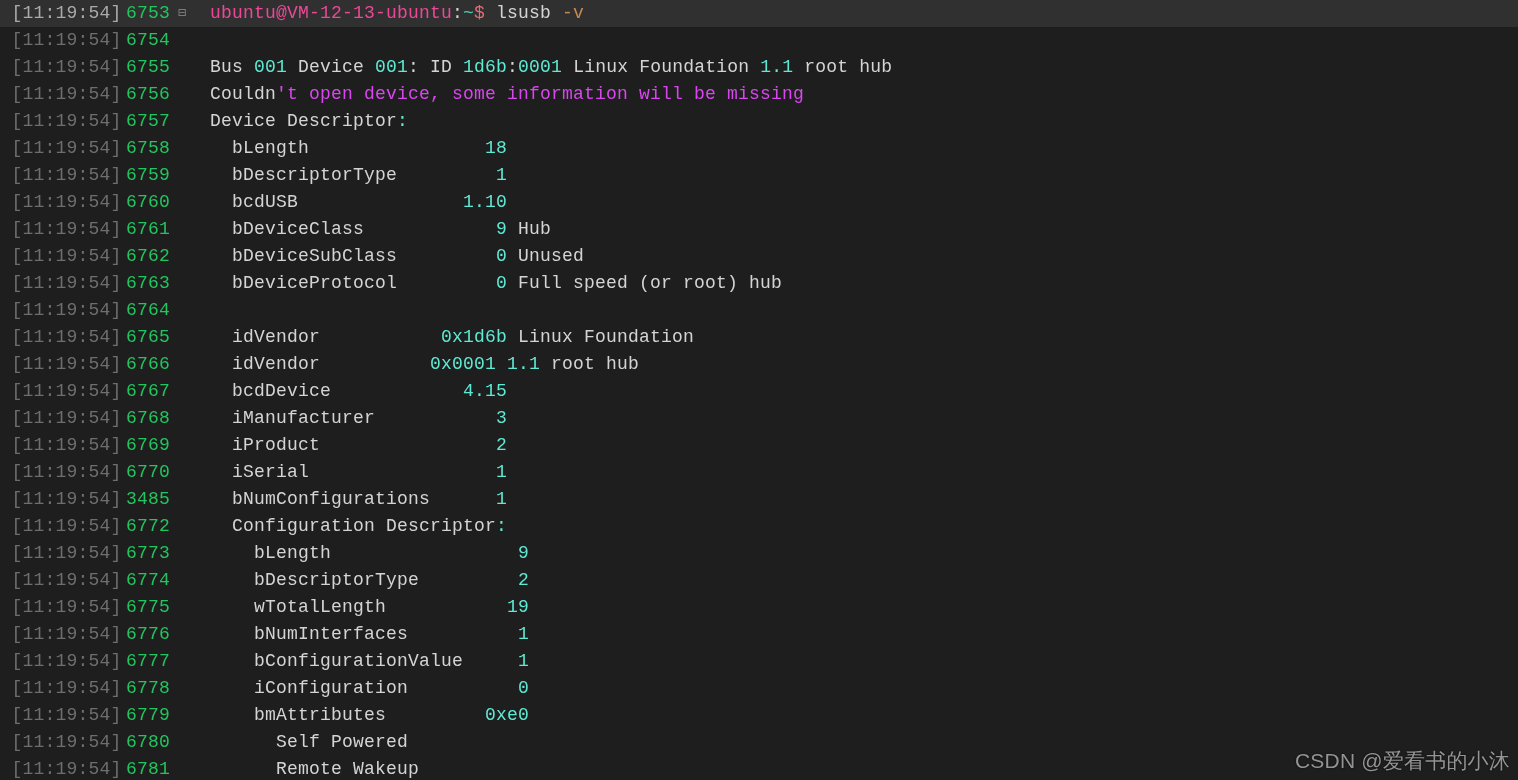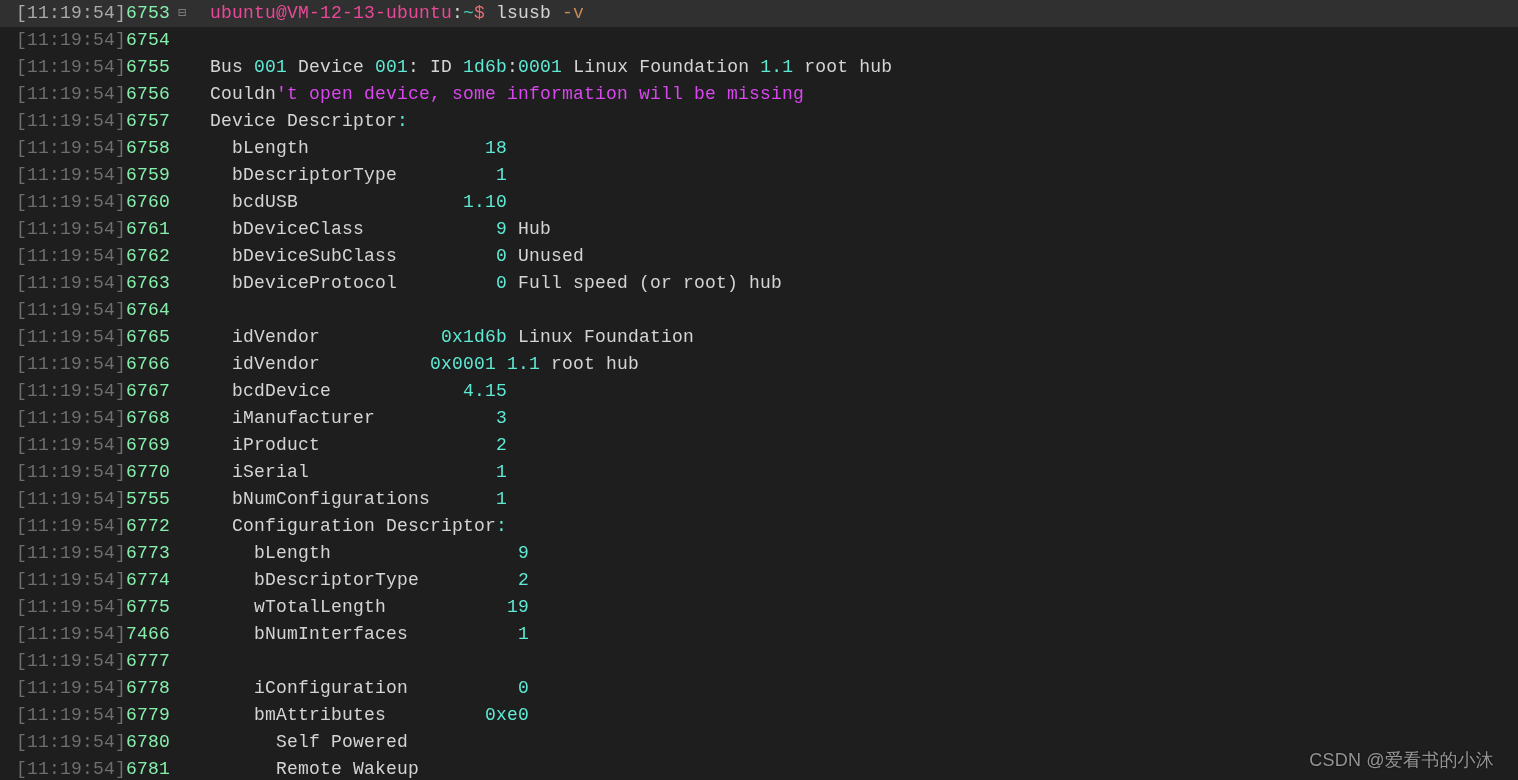--- a/index.html
+++ b/index.html
@@ -23,28 +23,28 @@
   }
   .row {
     display: flex;
     flex-direction: row;
     white-space: pre;
   }
   .ts {
     width: 126px;
     flex: 0 0 auto;
     color: #6e6e6e;
-    text-align: right;
+    text-align: center;
     padding-left: 7px;
     box-sizing: border-box;
   }
   .ln {
     width: 46px;
     flex: 0 0 auto;
-    color: #86efac;
+    color: #22c55e;
     text-align: right;
     padding-right: 2px;
     box-sizing: border-box;
   }
   .fold {
     width: 20px;
     flex: 0 0 auto;
     color: #7a7a7a;
     text-align: center;
     font-size: 14px;
@@ -59,25 +59,25 @@
   .c-white  { color: #d4d4d4; }
   .c-num    { color: #5eead4; }
   .c-green  { color: #ec4899; }
   .c-yellow { color: #d946ef; }
   .c-cyan   { color: #4ec9b0; }
   .c-orange { color: #c58a54; }
   .c-red    { color: #e06c75; }
 
   .watermark {
     position: absolute;
-    right: 24px;
+    right: 8px;
     bottom: 6px;
     color: #bbbbbb;
     font-family: "Helvetica Neue", Arial, "PingFang SC", "Microsoft YaHei", sans-serif;
-    font-size: 18px;
+    font-size: 21px;
     opacity: 0.75;
     text-shadow: 0 0 2px #000;
   }
 </style>
 </head>
 <body>
 
 <div class="editor" id="editor">
     <div class="row row-hl"><span class="ts">[11:19:54]</span><span class="ln">6753</span><span class="fold">⊟</span><span class="code"><span class="c-green">ubuntu@VM-12-13-ubuntu</span><span class="c-white">:</span><span class="c-cyan">~</span><span class="c-red">$ </span><span class="c-white">lsusb </span><span class="c-orange">-v</span></span></div>
     <div class="row"><span class="ts">[11:19:54]</span><span class="ln">6754</span><span class="fold"></span><span class="code"><span class="c-white"></span></span></div>
@@ -90,25 +90,25 @@
     <div class="row"><span class="ts">[11:19:54]</span><span class="ln">6761</span><span class="fold"></span><span class="code"><span class="c-white">  bDeviceClass            </span><span class="c-num">9</span><span class="c-white"> Hub</span></span></div>
     <div class="row"><span class="ts">[11:19:54]</span><span class="ln">6762</span><span class="fold"></span><span class="code"><span class="c-white">  bDeviceSubClass         </span><span class="c-num">0</span><span class="c-white"> Unused</span></span></div>
     <div class="row"><span class="ts">[11:19:54]</span><span class="ln">6763</span><span class="fold"></span><span class="code"><span class="c-white">  bDeviceProtocol         </span><span class="c-num">0</span><span class="c-white"> Full speed (or root) hub</span></span></div>
     <div class="row"><span class="ts">[11:19:54]</span><span class="ln">6764</span><span class="fold"></span></div>
     <div class="row"><span class="ts">[11:19:54]</span><span class="ln">6765</span><span class="fold"></span><span class="code"><span class="c-white">  idVendor           </span><span class="c-num">0x1d6b</span><span class="c-white"> Linux Foundation</span></span></div>
     <div class="row"><span class="ts">[11:19:54]</span><span class="ln">6766</span><span class="fold"></span><span class="code"><span class="c-white">  idVendor          </span><span class="c-num">0x0001</span><span class="c-white"> </span><span class="c-num">1.1</span><span class="c-white"> root hub</span></span></div>
     <div class="row"><span class="ts">[11:19:54]</span><span class="ln">6767</span><span class="fold"></span><span class="code"><span class="c-white">  bcdDevice            </span><span class="c-num">4.15</span></span></div>
     <div class="row"><span class="ts">[11:19:54]</span><span class="ln">6768</span><span class="fold"></span><span class="code"><span class="c-white">  iManufacturer           </span><span class="c-num">3</span></span></div>
     <div class="row"><span class="ts">[11:19:54]</span><span class="ln">6769</span><span class="fold"></span><span class="code"><span class="c-white">  iProduct                </span><span class="c-num">2</span></span></div>
     <div class="row"><span class="ts">[11:19:54]</span><span class="ln">6770</span><span class="fold"></span><span class="code"><span class="c-white">  iSerial                 </span><span class="c-num">1</span></span></div>
-    <div class="row"><span class="ts">[11:19:54]</span><span class="ln">5755</span><span class="fold"></span><span class="code"><span class="c-white">  bNumConfigurations      </span><span class="c-num">1</span></span></div>
+    <div class="row"><span class="ts">[11:19:54]</span><span class="ln">3485</span><span class="fold"></span><span class="code"><span class="c-white">  bNumConfigurations      </span><span class="c-num">1</span></span></div>
     <div class="row"><span class="ts">[11:19:54]</span><span class="ln">6772</span><span class="fold"></span><span class="code"><span class="c-white">  Configuration Descriptor</span><span class="c-num">:</span></span></div>
     <div class="row"><span class="ts">[11:19:54]</span><span class="ln">6773</span><span class="fold"></span><span class="code"><span class="c-white">    bLength                 </span><span class="c-num">9</span></span></div>
     <div class="row"><span class="ts">[11:19:54]</span><span class="ln">6774</span><span class="fold"></span><span class="code"><span class="c-white">    bDescriptorType         </span><span class="c-num">2</span></span></div>
     <div class="row"><span class="ts">[11:19:54]</span><span class="ln">6775</span><span class="fold"></span><span class="code"><span class="c-white">    wTotalLength           </span><span class="c-num">19</span></span></div>
-    <div class="row"><span class="ts">[11:19:54]</span><span class="ln">7466</span><span class="fold"></span><span class="code"><span class="c-white">    bNumInterfaces          </span><span class="c-num">1</span></span></div>
-    <div class="row"><span class="ts">[11:19:54]</span><span class="ln">6777</span><span class="fold"></span></div>
+    <div class="row"><span class="ts">[11:19:54]</span><span class="ln">6776</span><span class="fold"></span><span class="code"><span class="c-white">    bNumInterfaces          </span><span class="c-num">1</span></span></div>
+    <div class="row"><span class="ts">[11:19:54]</span><span class="ln">6777</span><span class="fold"></span><span class="code"><span class="c-white">    bConfigurationValue     </span><span class="c-num">1</span></span></div>
     <div class="row"><span class="ts">[11:19:54]</span><span class="ln">6778</span><span class="fold"></span><span class="code"><span class="c-white">    iConfiguration          </span><span class="c-num">0</span></span></div>
     <div class="row"><span class="ts">[11:19:54]</span><span class="ln">6779</span><span class="fold"></span><span class="code"><span class="c-white">    bmAttributes         </span><span class="c-num">0xe0</span></span></div>
     <div class="row"><span class="ts">[11:19:54]</span><span class="ln">6780</span><span class="fold"></span><span class="code"><span class="c-white">      Self Powered</span></span></div>
     <div class="row"><span class="ts">[11:19:54]</span><span class="ln">6781</span><span class="fold"></span><span class="code"><span class="c-white">      Remote Wakeup</span></span></div>
   </div>
 <div class="watermark">CSDN @爱看书的小沐</div>
 
 </body></html>

